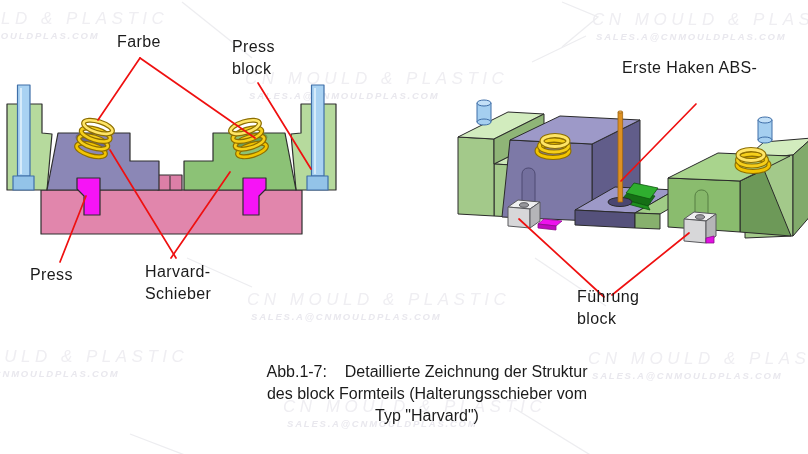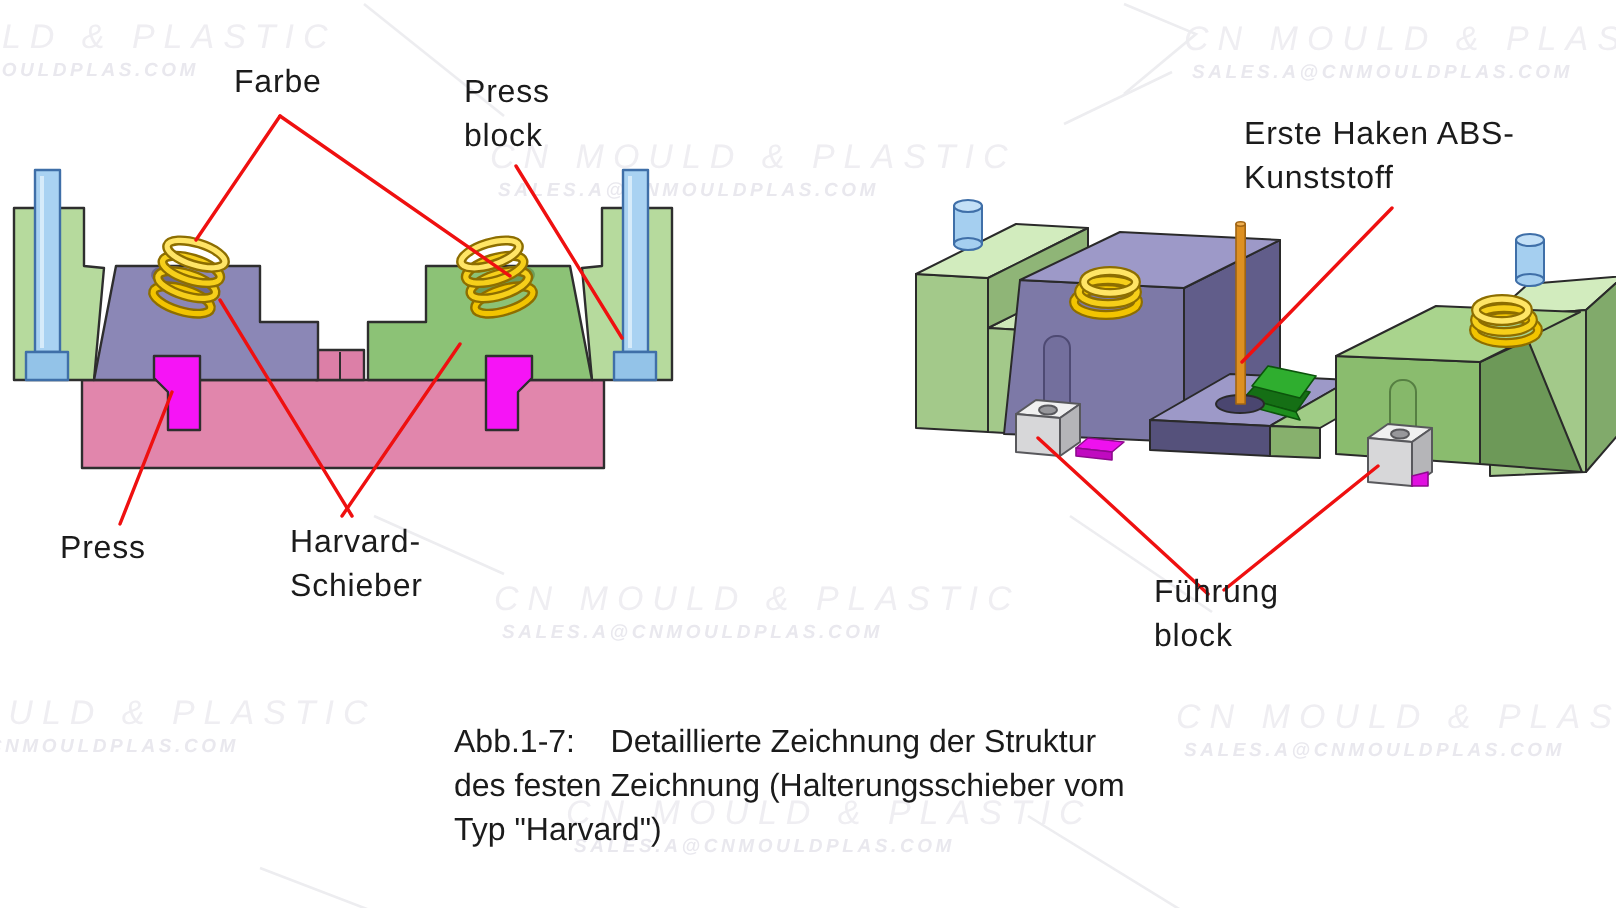--- a/index.html
+++ b/index.html
@@ -10,21 +10,21 @@
   .stage{position:absolute;inset:0;}
   
   .wm{position:absolute;z-index:0;white-space:nowrap;pointer-events:none;user-select:none;font-style:italic;}
   .wm .wm-brand{display:block;font-size:17px;letter-spacing:4.5px;color:#efeef2;font-weight:400;}
   .wm .wm-mail{display:block;font-size:9.5px;font-weight:700;letter-spacing:1.8px;color:#e9e8ee;margin-top:1px;margin-left:4px;}
   
   svg.fig{position:absolute;left:0;top:0;z-index:1;}
   
   .lbl{position:absolute;z-index:2;font-size:16px;line-height:22px;letter-spacing:0.4px;white-space:pre;}
   .caption{position:absolute;z-index:2;font-size:16px;line-height:22px;letter-spacing:0px;}
-  .caption div{white-space:pre;}
+  .caption div{white-space:pre;text-align:center;}
 </style>
 </head>
 <body>
 
 <div class="stage">
 
   <div class="wm" style="left:-95px;top:9px">
       <span class="wm-brand">CN MOULD &amp; PLASTIC</span>
       <span class="wm-mail">SALES.A@CNMOULDPLAS.COM</span>
     </div>
@@ -232,21 +232,21 @@
       <path d="M696,104 L621,181"></path>
       <path d="M519,219 L604,297"></path>
       <path d="M689,233 L612,295"></path>
     </g>
   </svg>
 
   <div class="lbl" style="left:117px;top:31px">Farbe</div>
   <div class="lbl" style="left:232px;top:36px"><div>Press</div><div>block</div></div>
   <div class="lbl" style="left:30px;top:264px">Press</div>
   <div class="lbl" style="left:145px;top:261px"><div>Harvard-</div><div>Schieber</div></div>
-  <div class="lbl" style="left:622px;top:57px"><div>Erste Haken ABS-</div><div>Kunststoff</div></div>
+  <div class="lbl" style="left:622px;top:57px"><div>Erste Haken ABS-</div></div>
   <div class="lbl" style="left:577px;top:286px"><div>Führung</div><div>block</div></div>
 
   <div class="caption" style="left:227px;top:361px;width:400px">
     <div>Abb.1-7:    Detaillierte Zeichnung der Struktur</div>
-    <div>des festen Zeichnung (Halterungsschieber vom</div>
+    <div>des block Formteils (Halterungsschieber vom</div>
     <div>Typ "Harvard")</div>
   </div>
 </div>
 
 </body></html>

